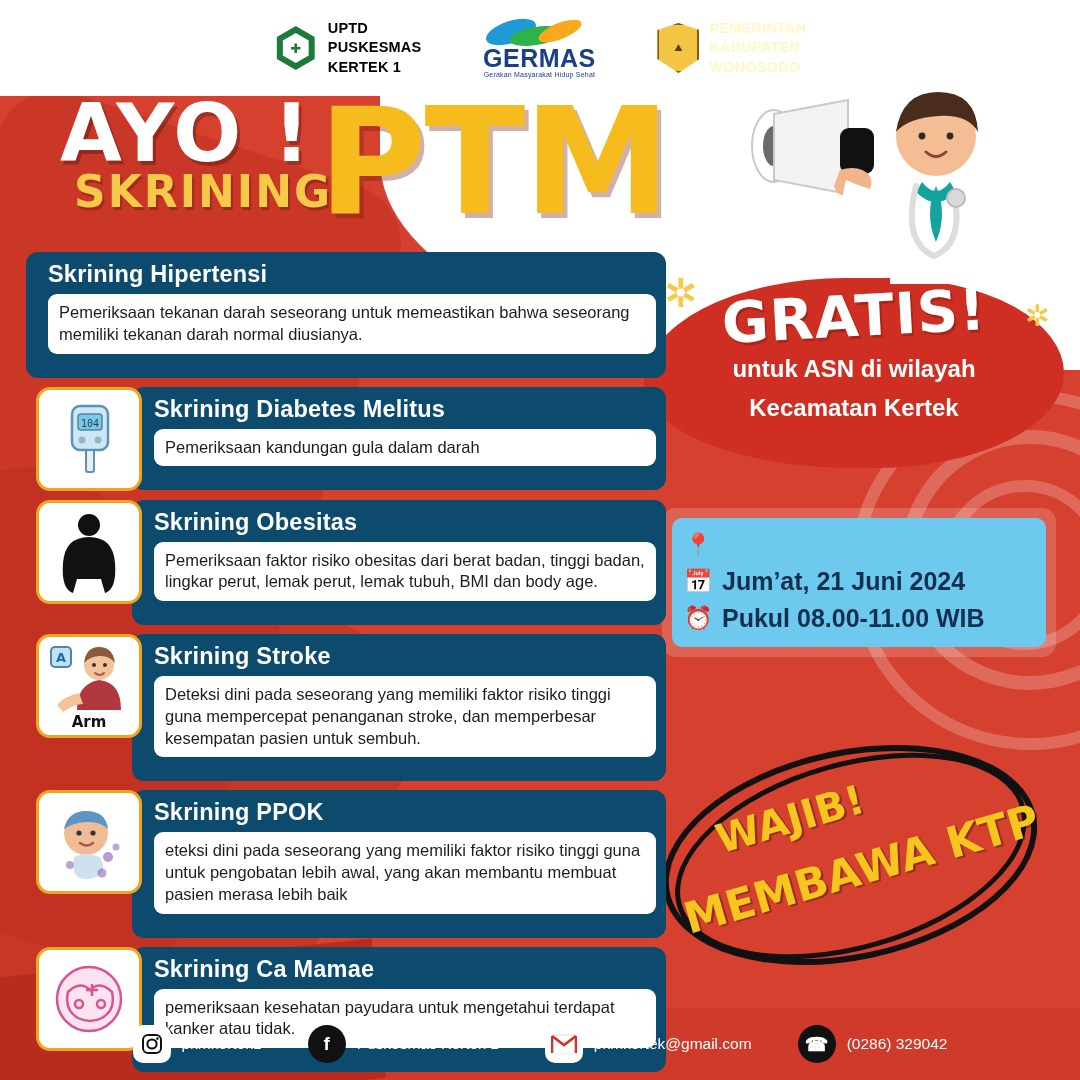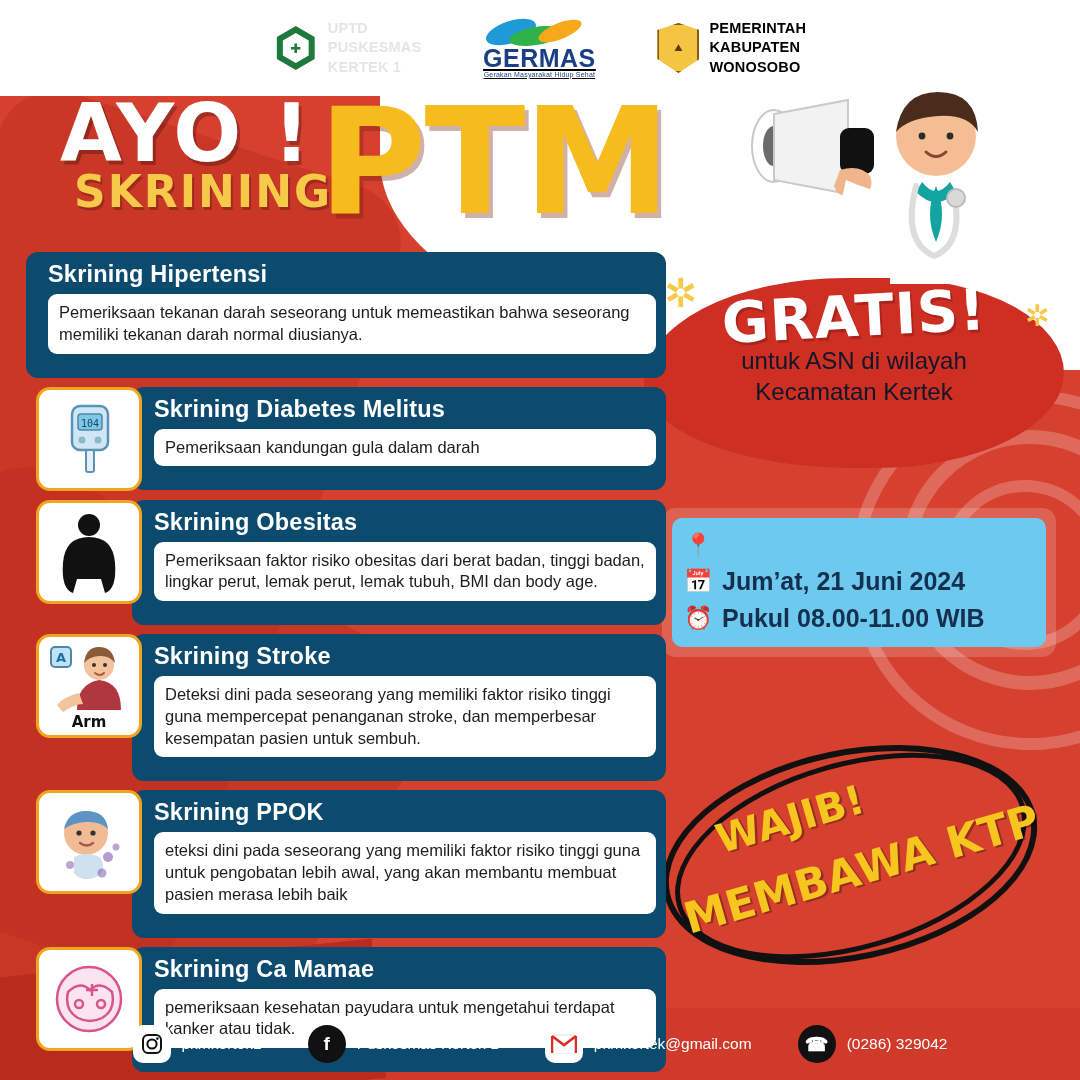--- a/index.html
+++ b/index.html
@@ -65,37 +65,37 @@
   .arc.a2 { right: -130px; top: 390px; width: 360px; height: 360px; border-width: 12px; }
   .arc.a3 { right: -30px; top: 480px; width: 170px; height: 170px; border-width: 12px; }
 
   
   .header {
     position: absolute; top: 0; left: 0; width: 1080px; height: 96px;
     display: flex; align-items: center; justify-content: center; gap: 58px;
     z-index: 20;
   }
   .logo-group { display: flex; align-items: center; gap: 10px; }
-  .logo-text { font-size: 14.5px; font-weight: bold; color: #e5e5e5; line-height: 1.32; letter-spacing: .2px; }
-  .logo-text.dark { color: #000000; }
+  .logo-text { font-size: 14.5px; font-weight: bold; color: #000000; line-height: 1.32; letter-spacing: .2px; }
+  .logo-text.dark { color: #fef9c3; }
   .puskesmas-mark {
     width: 44px; height: 44px; position: relative;
   }
   .hex {
     width: 44px; height: 44px; background: #1e7a3c;
     clip-path: polygon(50% 0%, 93% 25%, 93% 75%, 50% 100%, 7% 75%, 7% 25%);
     display: flex; align-items: center; justify-content: center;
   }
   .hex-inner {
     width: 30px; height: 30px; background: #ffffff;
     clip-path: polygon(50% 0%, 93% 25%, 93% 75%, 50% 100%, 7% 75%, 7% 25%);
     display: flex; align-items: center; justify-content: center;
     font-size: 13px; color: #1e7a3c;
   }
-  .germas { text-align: center; text-decoration: underline; }
+  .germas { text-align: center; }
   .germas-swoosh {
     width: 120px; height: 26px; position: relative; margin: 0 auto 1px;
   }
   .germas-swoosh i {
     position: absolute; display: block; border-radius: 50%;
   }
   .sw1 { left: 6px; top: 2px; width: 52px; height: 22px; background: #1f9ad6; transform: rotate(-18deg); }
   .sw2 { left: 30px; top: 8px; width: 54px; height: 18px; background: #2fb24a; transform: rotate(-10deg); }
   .sw3 { left: 58px; top: 4px; width: 46px; height: 16px; background: #f7a81b; transform: rotate(-22deg); }
   .germas-word { font-size: 25px; font-weight: bold; color: #1b3f86; letter-spacing: .5px; line-height: 1; }
@@ -178,21 +178,22 @@
     text-align: center;
   }
   .gratis-word {
     font-size: 57px; font-weight: bold; color: #ffffff;
     font-family: "DejaVu Sans", sans-serif;
     letter-spacing: 1px; line-height: 1;
     transform: rotate(-3deg);
     text-shadow: 2px 3px 0 rgba(0,0,0,.18);
   }
   .gratis-sub {
-    font-size: 24px; font-weight: normal; color: #0f172a; line-height: 1.3;
+    margin-top: 8px;
+    font-size: 24px; font-weight: bold; color: #ffffff; line-height: 1.3;
   }
   .spark { position: absolute; color: #f7c948; font-size: 40px; z-index: 18; }
   .spark.s1 { left: 0px; top: -18px; }
   .spark.s2 { right: -6px; top: 10px; font-size: 30px; }
 
   .info-card {
     position: absolute; right: 24px; top: 508px; width: 394px;
     background: rgba(255,255,255,.18);
     border-radius: 14px; padding: 10px;
     z-index: 20;

